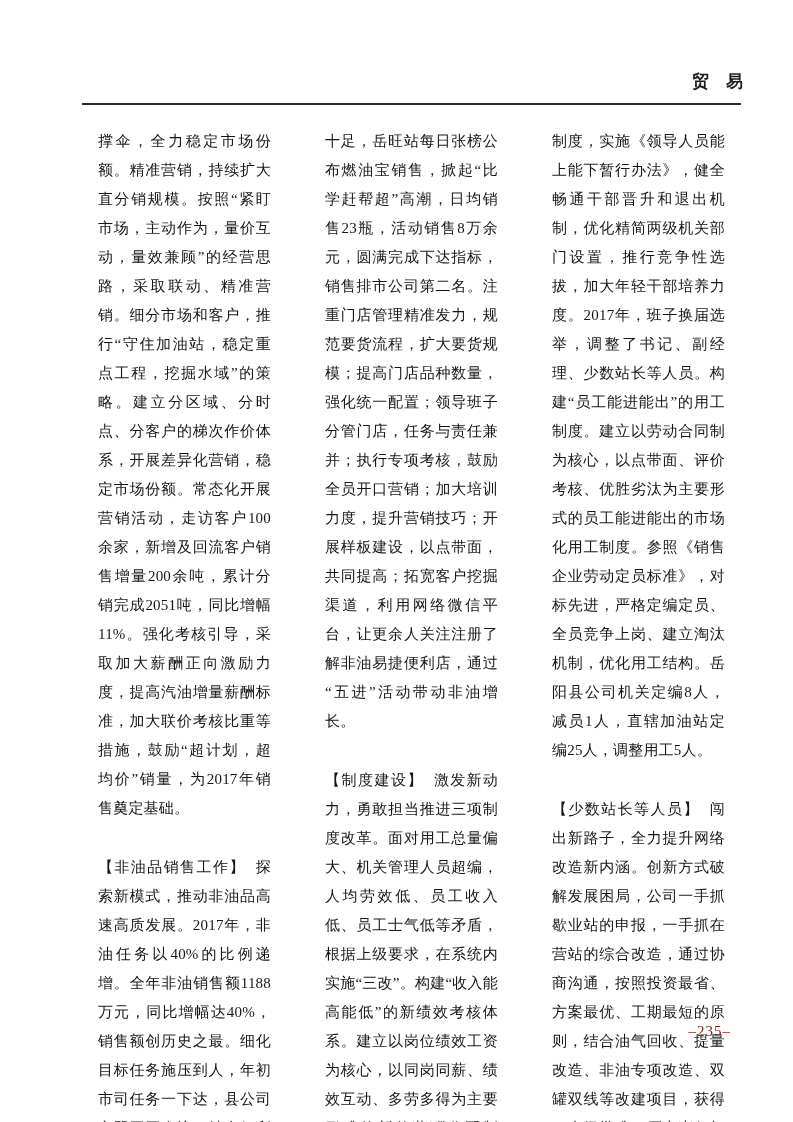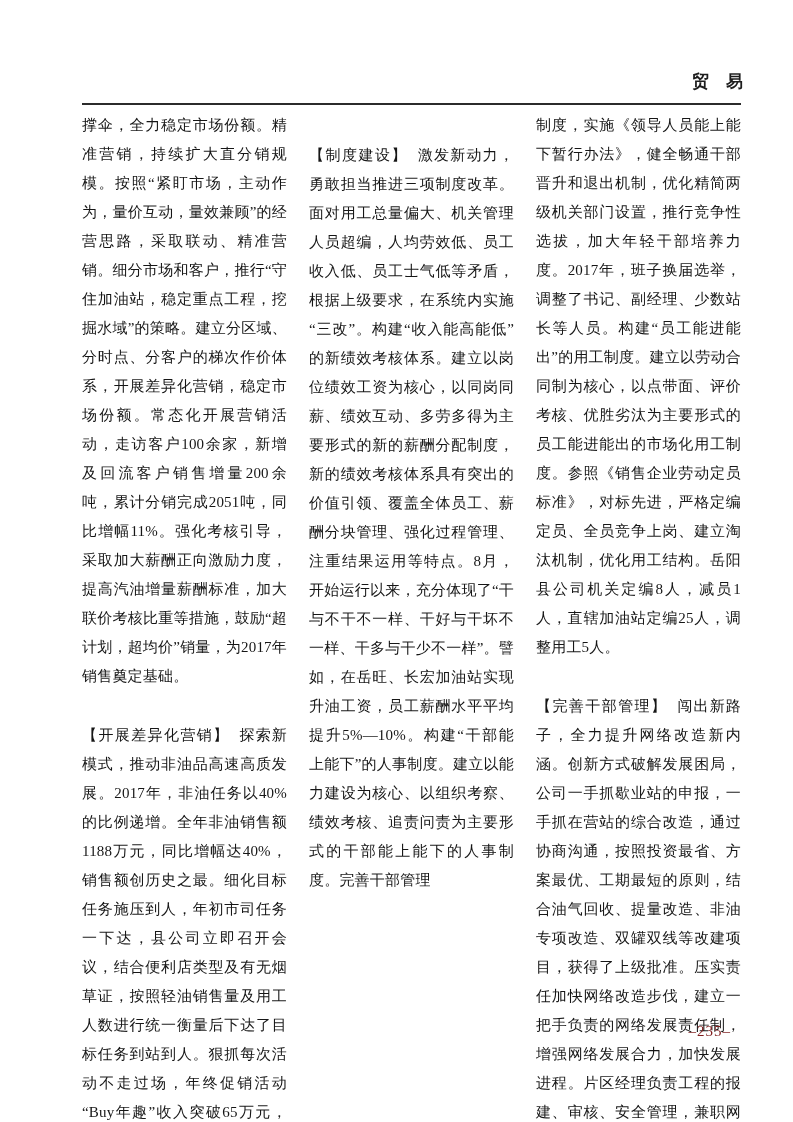--- a/index.html
+++ b/index.html
@@ -40,21 +40,21 @@
     left: 82px;
     width: 659px;
     display: flex;
     gap: 22px;
   }
   .col {
     width: 205px;
     flex: 0 0 205px;
   }
   .para {
-    margin: 0;
+    margin: 16px;
     font-size: 15px;
     line-height: 29px;
     text-align: justify;
     text-justify: inter-character;
     letter-spacing: 0.2px;
     color: #161616;
   }
   .para.entry {
     margin-top: 29px;
   }
@@ -79,29 +79,30 @@
 <div class="page">
 
   <div class="running-head">贸　易</div>
 
   <div class="header-rule"></div>
 
   <div class="columns">
 
     <section class="col">
       <p class="para cont"><span>撑伞，全力稳定市场份额。精准营销，持续扩大直分销规模。按照“紧盯市场，主动作为，量价互动，量效兼顾”的经营思路，采取联动、精准营销。细分市场和客户，推行“守住加油站，稳定重点工程，挖掘水域”的策略。建立分区域、分时点、分客户的梯次作价体系，开展差异化营销，稳定市场份额。常态化开展营销活动，走访客户100余家，新增及回流客户销售增量200余吨，累计分销完成2051吨，同比增幅11%。强化考核引导，采取加大薪酬正向激励力度，提高汽油增量薪酬标准，加大联价考核比重等措施，鼓励“超计划，超均价”销量，为2017年销售奠定基础。</span></p>
-      <p class="para entry"><span class="entry-head">【开展差异化营销】</span><span>探索新模式，推动非油品高速高质发展。2017年，非油任务以40%的比例递增。全年非油销售额1188万元，同比增幅达40%，销售额创历史之最。细化目标任务施压到人，年初市司任务一下达，县公司立即召开会议，结合便利店类型及有无烟草证，按照轻油销售量及用工人数进行统一衡量后下达了目标任务到站到人。狠抓每次活动不走过场，年终促销活动“Buy年趣”收入突破65万元，完成任务105.88%，年货销售排市公司第三名，实现鸡年开门鸣。第二届“梦洁家纺”活动日销突破10万元，圆满完成任务，销售排市公司第一名，同时开创了店外店销售高回报的先河。紧接的“燃油宝”促销活动，岳阳县的员工们拼劲</span></p>
+      <p class="para entry"><span class="entry-head">【非油品销售工作】</span><span>探索新模式，推动非油品高速高质发展。2017年，非油任务以40%的比例递增。全年非油销售额1188万元，同比增幅达40%，销售额创历史之最。细化目标任务施压到人，年初市司任务一下达，县公司立即召开会议，结合便利店类型及有无烟草证，按照轻油销售量及用工人数进行统一衡量后下达了目标任务到站到人。狠抓每次活动不走过场，年终促销活动“Buy年趣”收入突破65万元，完成任务105.88%，年货销售排市公司第三名，实现鸡年开门鸣。第二届“梦洁家纺”活动日销突破10万元，圆满完成任务，销售排市公司第一名，同时开创了店外店销售高回报的先河。紧接的“燃油宝”促销活动，岳阳县的员工们拼劲</span></p>
     </section>
 
     <section class="col">
+      <p class="para cont"><span>十足，岳旺站每日张榜公布燃油宝销售，掀起“比学赶帮超”高潮，日均销售23瓶，活动销售8万余元，圆满完成下达指标，销售排市公司第二名。注重门店管理精准发力，规范要货流程，扩大要货规模；提高门店品种数量，强化统一配置；领导班子分管门店，任务与责任兼并；执行专项考核，鼓励全员开口营销；加大培训力度，提升营销技巧；开展样板建设，以点带面，共同提高；拓宽客户挖掘渠道，利用网络微信平台，让更余人关注注册了解非油易捷便利店，通过“五进”活动带动非油增长。</span></p>
       <p class="para entry"><span class="entry-head">【制度建设】</span><span>激发新动力，勇敢担当推进三项制度改革。面对用工总量偏大、机关管理人员超编，人均劳效低、员工收入低、员工士气低等矛盾，根据上级要求，在系统内实施“三改”。构建“收入能高能低”的新绩效考核体系。建立以岗位绩效工资为核心，以同岗同薪、绩效互动、多劳多得为主要形式的新的薪酬分配制度，新的绩效考核体系具有突出的价值引领、覆盖全体员工、薪酬分块管理、强化过程管理、注重结果运用等特点。8月，开始运行以来，充分体现了“干与不干不一样、干好与干坏不一样、干多与干少不一样”。譬如，在岳旺、长宏加油站实现升油工资，员工薪酬水平平均提升5%—10%。构建“干部能上能下”的人事制度。建立以能力建设为核心、以组织考察、绩效考核、追责问责为主要形式的干部能上能下的人事制度。完善干部管理</span></p>
     </section>
 
     <section class="col">
       <p class="para cont"><span>制度，实施《领导人员能上能下暂行办法》，健全畅通干部晋升和退出机制，优化精简两级机关部门设置，推行竞争性选拔，加大年轻干部培养力度。2017年，班子换届选举，调整了书记、副经理、少数站长等人员。构建“员工能进能出”的用工制度。建立以劳动合同制为核心，以点带面、评价考核、优胜劣汰为主要形式的员工能进能出的市场化用工制度。参照《销售企业劳动定员标准》，对标先进，严格定编定员、全员竞争上岗、建立淘汰机制，优化用工结构。岳阳县公司机关定编8人，减员1人，直辖加油站定编25人，调整用工5人。</span></p>
-      <p class="para entry"><span class="entry-head">【完善干部管理】</span><span>闯出新路子，全力提升网络改造新内涵。创新方式破解发展困局，公司一手抓歇业站的申报，一手抓在营站的综合改造，通过协商沟通，按照投资最省、方案最优、工期最短的原则，结合油气回收、提量改造、非油专项改造、双罐双线等改建项目，获得了上级批准。压实责任加快网络改造步伐，建立一把手负责的网络发展责任制，增强网络发展合力，加快发展进程。片区经理负责工程的报建、审核、安全管理，兼职网管员负责现场检查、质量监督，加油站站长及安全员负责现场施工管理、作业票办理等。攻坚克难破解网络建设的绊脚石，7月初，公田、甘田、双港加油站受灾严重，县公司的以灾后恢复生产的名义向相关部门进行了专题报告。8月公田动工，10月双</span></p>
+      <p class="para entry"><span class="entry-head">【少数站长等人员】</span><span>闯出新路子，全力提升网络改造新内涵。创新方式破解发展困局，公司一手抓歇业站的申报，一手抓在营站的综合改造，通过协商沟通，按照投资最省、方案最优、工期最短的原则，结合油气回收、提量改造、非油专项改造、双罐双线等改建项目，获得了上级批准。压实责任加快网络改造步伐，建立一把手负责的网络发展责任制，增强网络发展合力，加快发展进程。片区经理负责工程的报建、审核、安全管理，兼职网管员负责现场检查、质量监督，加油站站长及安全员负责现场施工管理、作业票办理等。攻坚克难破解网络建设的绊脚石，7月初，公田、甘田、双港加油站受灾严重，县公司的以灾后恢复生产的名义向相关部门进行了专题报告。8月公田动工，10月双</span></p>
     </section>
 
   </div>
 
   <div class="page-number">–235–</div>
 
 </div>
 
 </body></html>

